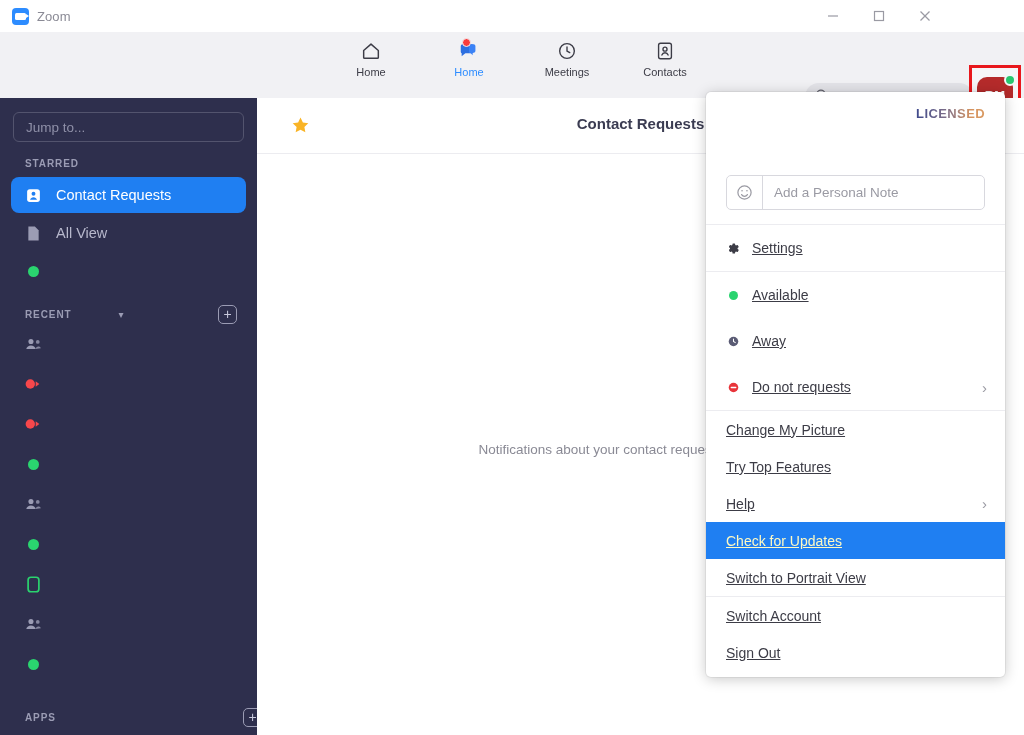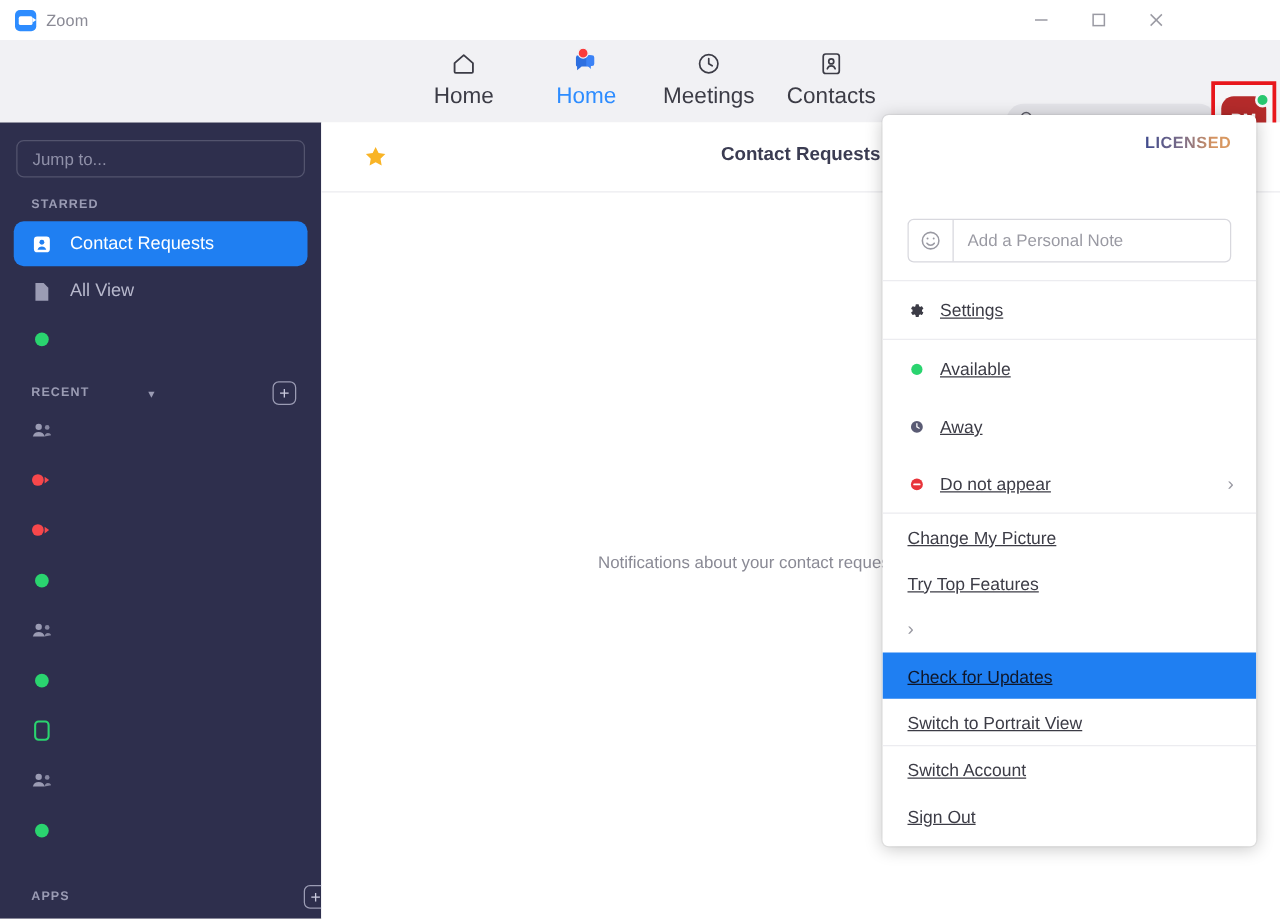--- a/index.html
+++ b/index.html
@@ -42,21 +42,21 @@
   .header {
     position: absolute; left: 0; top: 32px; width: 1024px; height: 66px;
     background: #f1f1f4;
   }
   .nav { position: absolute; left: 340px; top: 6px; display: flex; gap: 36px; }
   .nav-item {
     width: 62px; display: flex; flex-direction: column; align-items: center; gap: 2px;
     cursor: pointer;
   }
   .nav-ico { height: 26px; display: flex; align-items: center; justify-content: center; position: relative; }
-  .nav-label { font-size: 18px; color: #3c3c46; }
+  .nav-label { font-size: 11px; color: #3c3c46; }
   .nav-item.active .nav-label { color: #2d8cff; }
   .badge-dot {
     position: absolute; width: 9px; height: 9px; border-radius: 50%;
     background: #fa3b3b; top: 0px; right: 9px; border: 1.5px solid #f1f1f4;
   }
 
   .searchbox {
     position: absolute; left: 805px; top: 51px; width: 168px; height: 28px;
     background: #e3e3e8; border-radius: 14px; display: flex; align-items: center;
     padding: 0 10px; gap: 7px;
@@ -166,21 +166,21 @@
     border: none; outline: none; background: transparent; flex: 1;
     padding: 0 11px; font-size: 13.5px; color: #3c3c46;
     font-family: "Liberation Sans", sans-serif;
   }
   .note-box input::placeholder { color: #9a9aa3; }
   .mdiv { height: 1px; background: #ececf0; }
   .mitem {
     height: 46px; display: flex; align-items: center; padding: 0 18px 0 20px;
     font-size: 14px; color: #3c3c46; cursor: pointer; gap: 12px;
   }
-  .mitem.highlight { background: #1f7ff2; color: #0f172a; }
+  .mitem.highlight { background: #1f7ff2; color: #fef9c3; }
   .mitem .mlabel { flex: 1; text-decoration: underline; }
   .mitem .chev { color: #9a9aa3; font-size: 15px; }
   .mico { width: 14px; display: flex; align-items: center; justify-content: center; }
   .mitem.plain { padding-left: 20px; height: 37px; }
 </style>
 </head>
 <body>
 
 <div id="app">
 
@@ -455,35 +455,36 @@
       <span class="mlabel">Away</span>
     </div>
 
     <div class="mitem">
       <span class="mico">
         <svg width="11" height="11" viewBox="0 0 12 12">
             <circle cx="6" cy="6" r="5.2" fill="#e8343a"></circle>
             <rect x="2.8" y="5.2" width="6.4" height="1.6" rx=".8" fill="#fff"></rect>
           </svg>
       </span>
-      <span class="mlabel">Do not appear</span>
+      <span class="mlabel">Do not requests</span>
       <span class="chev">›</span>
     </div>
 
     <div class="mdiv"></div>
 
     <div class="mitem plain">
       <span class="mlabel">Change My Picture</span>
     </div>
 
     <div class="mitem plain">
       <span class="mlabel">Try Top Features</span>
     </div>
 
     <div class="mitem plain">
+      <span class="mlabel">Help</span>
       <span class="chev">›</span>
     </div>
 
     <div class="mitem plain highlight">
       <span class="mlabel">Check for Updates</span>
     </div>
 
     <div class="mitem plain">
       <span class="mlabel">Switch to Portrait View</span>
     </div>

